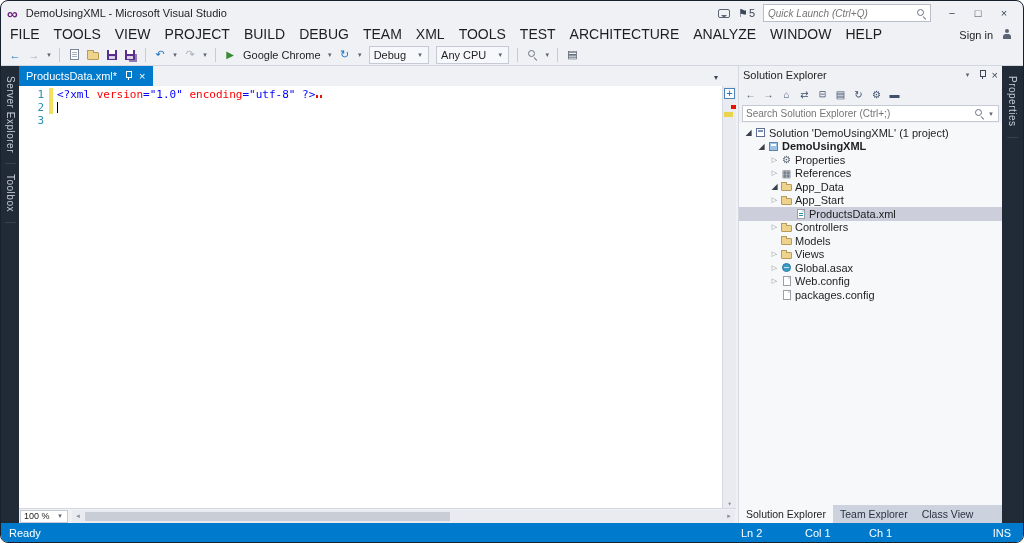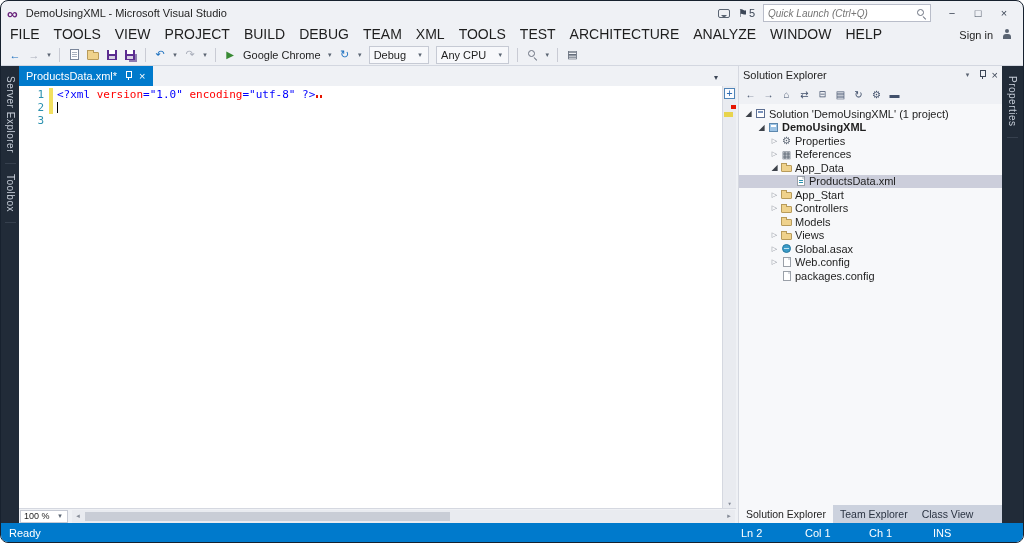--- a/index.html
+++ b/index.html
@@ -133,21 +133,21 @@
   .se-bottomtabs { height:18px; flex:none; background:#ccd2de; display:flex; align-items:stretch; }
   .se-btab { padding:0 7px; display:flex; align-items:center; font-size:10.5px; color:#2a3342; }
   .se-btab.active { background:#f7f8fa; color:#1e1e1e; }
 
   
   .bottomtabs { height:19px; flex:none; display:flex; align-items:center; gap:20px; padding-left:10px; background:#eff1f5; }
   .bottab { font-size:11px; color:#1e1e1e; }
   .statusbar { height:19px; flex:none; background:#007acc; color:#fff; display:flex; align-items:center; padding-left:8px; font-size:11px; }
   .st-right { margin-left:auto; display:flex; align-items:center; }
   .st-cell { width:64px; }
-  .st-ins { width:90px; padding-right:12px; }
+  .st-ins { width:90px; text-align:right; padding-right:12px; }
 </style>
 </head>
 <body>
 
 <div class="window">
 
   <div class="titlebar">
     <span class="vslogo">∞</span>
     <span class="wtitle">DemoUsingXML - Microsoft Visual Studio</span>
     <div class="tb-right">
@@ -299,20 +299,27 @@
         <span class="se-tbi">←</span>
         <span class="se-tbi">→</span>
         <span class="se-tbi">⌂</span>
         <span class="se-tbi">⇄</span>
         <span class="se-tbi boxed">⊟</span>
         <span class="se-tbi">▤</span>
         <span class="se-tbi">↻</span>
         <span class="se-tbi">⚙</span>
         <span class="se-tbi">▬</span>
       </div>
+      <div class="se-search">
+        <div class="box">
+          <input placeholder="Search Solution Explorer (Ctrl+;)" style="">
+          <span class="mag"></span>
+          <span class="caret">▾</span>
+        </div>
+      </div>
 
       <div class="se-tree">
         <div class="trow lvl0">
           <span class="exp open">◢</span>
           <span class="ticon">
               <span class="icon-sln"></span>
             </span>
           <span class="tlabel">Solution 'DemoUsingXML' (1 project)</span>
         </div>
         <div class="trow lvl1 bold">
@@ -332,33 +339,33 @@
           <span class="ticon">▦</span>
           <span class="tlabel">References</span>
         </div>
         <div class="trow lvl2">
           <span class="exp open">◢</span>
           <span class="ticon">
               <span class="tfolder"></span>
             </span>
           <span class="tlabel">App_Data</span>
         </div>
+        <div class="trow lvl2">
+          <span class="exp">▷</span>
+          <span class="ticon">
+              <span class="tfolder"></span>
+            </span>
+          <span class="tlabel">App_Start</span>
+        </div>
         <div class="trow lvl3 sel">
           <span class="exp"></span>
           <span class="ticon">
               <span class="tdoc xml"></span>
             </span>
           <span class="tlabel">ProductsData.xml</span>
-        </div>
-        <div class="trow lvl2">
-          <span class="exp">▷</span>
-          <span class="ticon">
-              <span class="tfolder"></span>
-            </span>
-          <span class="tlabel">App_Start</span>
         </div>
         <div class="trow lvl2">
           <span class="exp">▷</span>
           <span class="ticon">
               <span class="tfolder"></span>
             </span>
           <span class="tlabel">Controllers</span>
         </div>
         <div class="trow lvl2">
           <span class="exp"></span>

